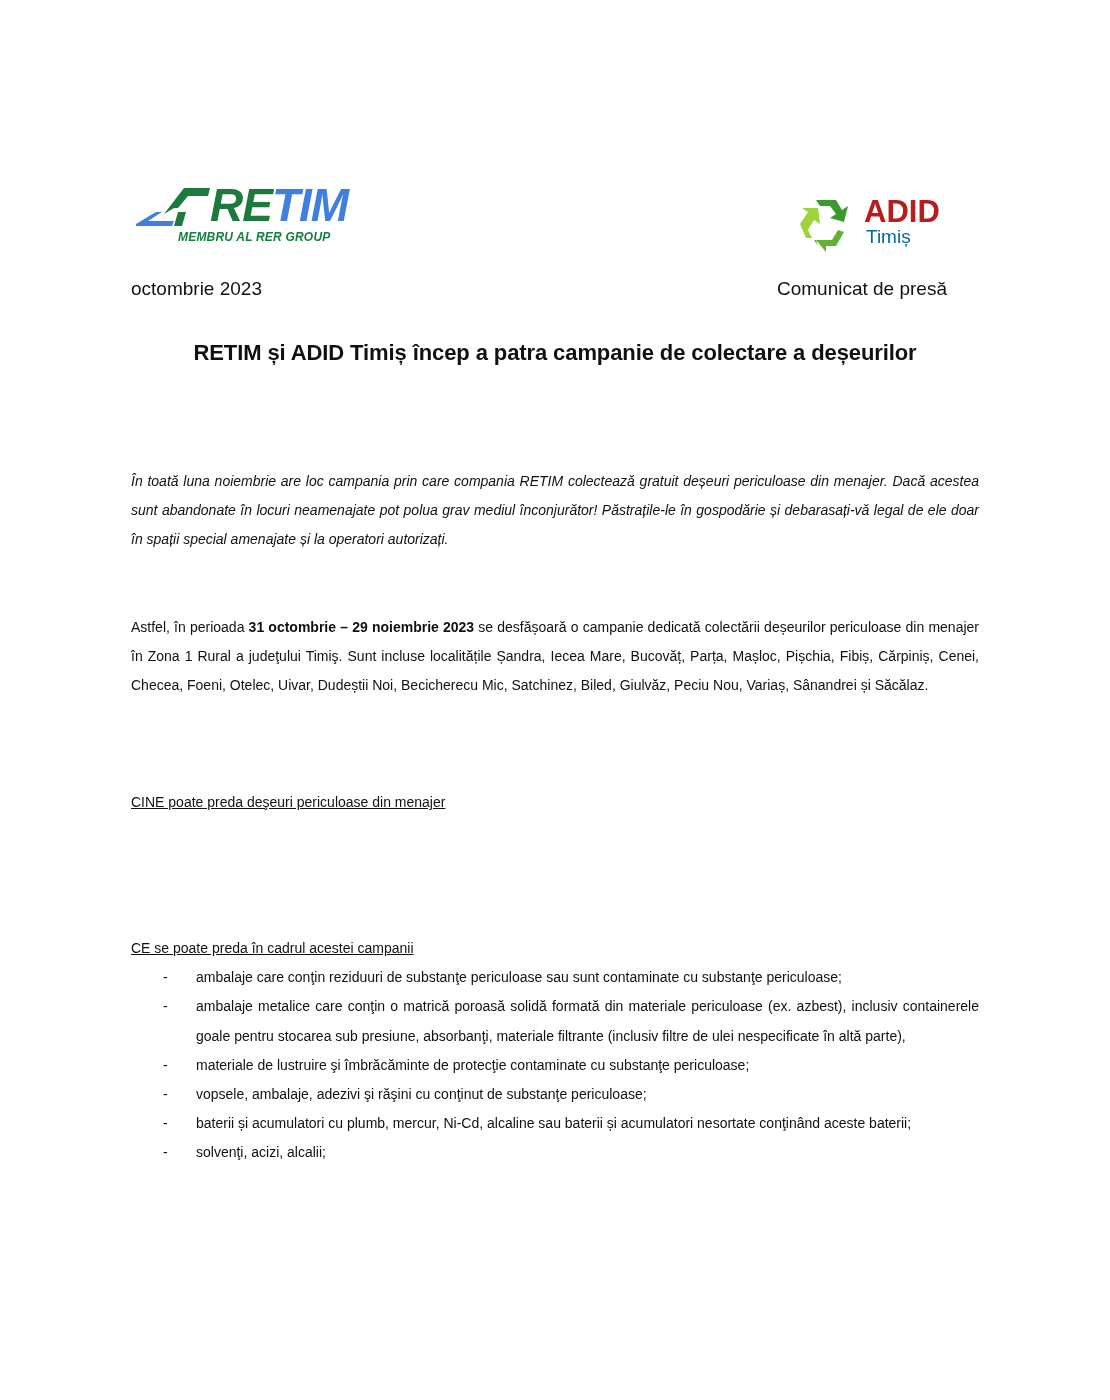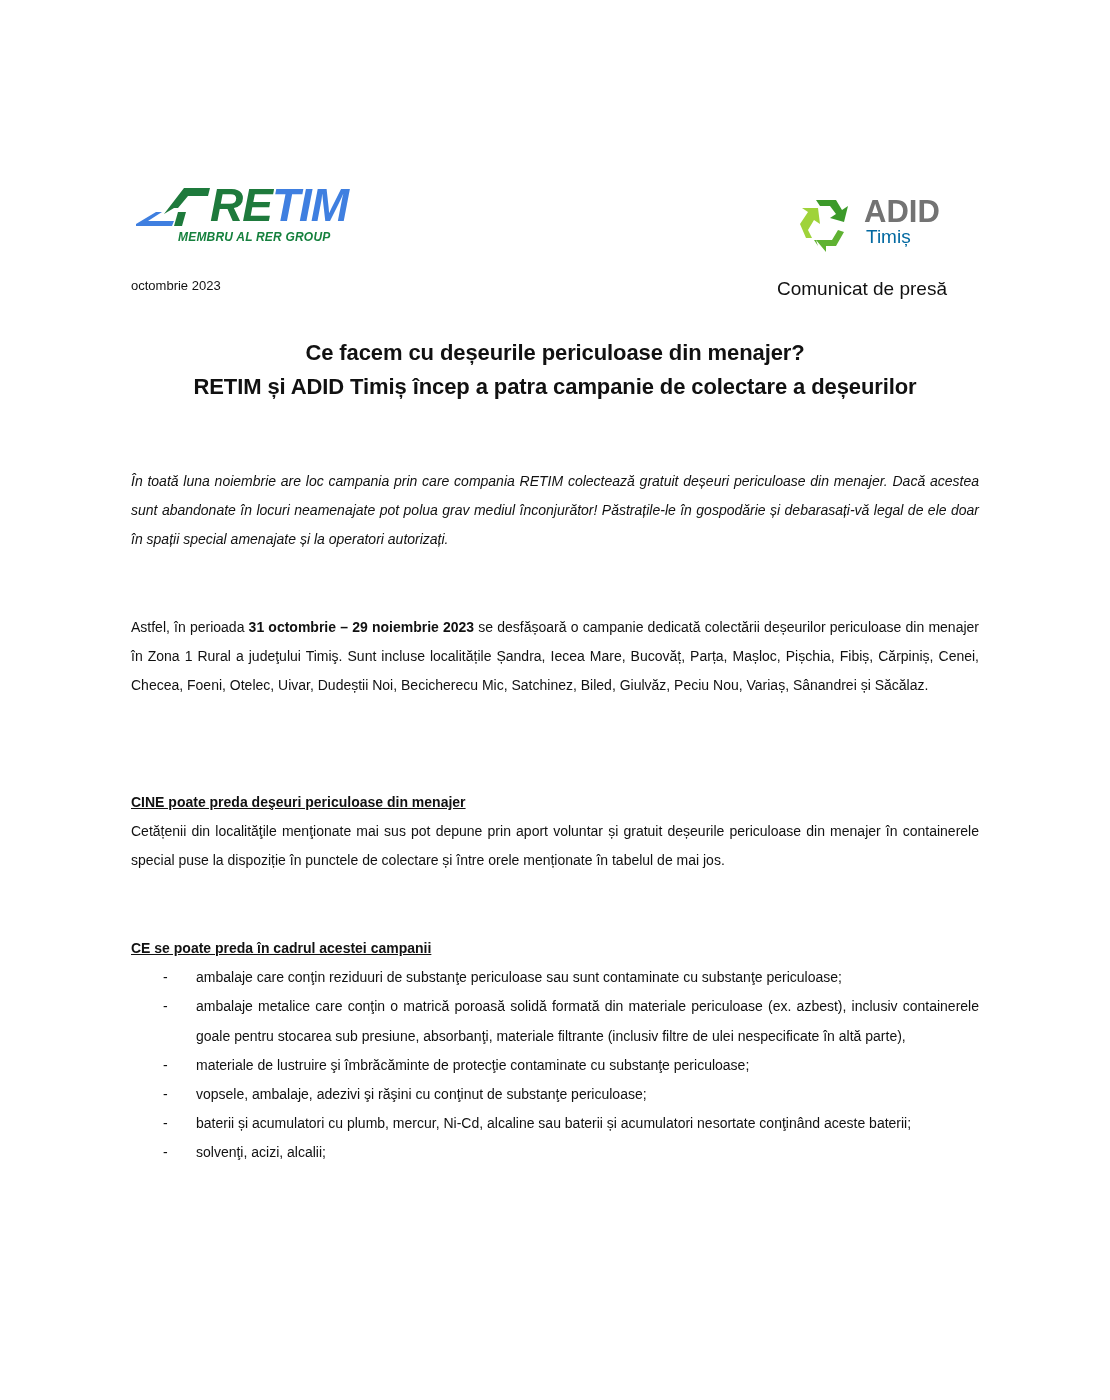--- a/index.html
+++ b/index.html
@@ -14,39 +14,39 @@
                 font-style: italic; letter-spacing: -1px; line-height: 50px; }
   .retim-word .r { color: #1e7a3c; }
   .retim-word .e { color: #1e7a3c; }
   .retim-word .t { color: #3f7fe0; }
   .retim-sub { position: absolute; left: 44px; top: 46px; font-size: 12px; font-weight: bold;
                font-style: italic; color: #15803d; letter-spacing: 0.2px; }
 
   .logo-adid { position: absolute; left: 796px; top: 146px; width: 160px; height: 60px; }
   .adid-icon { position: absolute; left: 0; top: 0; }
   .adid-word { position: absolute; left: 68px; top: 0px; font-size: 31px; font-weight: bold;
-               color: #737373; line-height: 36px; }
+               color: #b91c1c; line-height: 36px; }
   .adid-sub { position: absolute; left: 70px; top: 32px; font-size: 19px; color: #0369a1; line-height: 22px; }
 
   
-  .meta-date { position: absolute; left: 131px; top: 230px; font-size: 13px; }
+  .meta-date { position: absolute; left: 131px; top: 230px; font-size: 19px; }
   .meta-type { position: absolute; right: 163px; top: 230px; font-size: 19px; }
 
   
   .title { position: absolute; left: 120px; width: 870px; top: 288px; text-align: center;
            font-size: 22px; font-weight: bold; line-height: 34px; letter-spacing: -0.1px; }
 
   .body { position: absolute; left: 131px; width: 848px; font-size: 14px; line-height: 29.2px;
           text-align: justify; }
   .intro { top: 419px; font-style: italic; }
   .p2 { top: 565px; }
   .h-cine { top: 740px; }
   .h-ce { top: 886px; }
 
-  .heading { font-weight: bold; text-decoration: underline; display: block; }
+  .heading { font-weight: normal; text-decoration: underline; display: block; }
   b { font-weight: bold; }
   p { margin: 0; }
 
   .list { list-style: none; margin: 0; padding: 0; }
   .list li { position: relative; padding-left: 65px; text-align: justify; }
   .list li .dash { position: absolute; left: 32px; top: 0; }
 </style>
 </head>
 <body>
 
@@ -72,31 +72,29 @@
       <path d="M22 52 L18 46 L36 46 L42 36 L48 38 L40 52 L30 52 L30 58 L20 46 Z" fill="#5fb232"></path>
     </svg>
     <div class="adid-word">ADID</div>
     <div class="adid-sub">Timiș</div>
   </div>
 
   <div class="meta-date">octombrie 2023</div>
   <div class="meta-type">Comunicat de presă</div>
 
   <div class="title">
-    <div>Ce facem cu deșeurile periculoase din menajer?</div>
     <div>RETIM și ADID Timiș încep a patra campanie de colectare a deșeurilor</div>
   </div>
 
   <p class="body intro">În toată luna noiembrie are loc campania prin care compania RETIM colectează gratuit deșeuri periculoase din menajer. Dacă acestea sunt abandonate în locuri neamenajate pot polua grav mediul înconjurător! Păstrațile-le în gospodărie și debarasați-vă legal de ele doar în spații special amenajate și la operatori autorizați.</p>
 
   <p class="body p2"><span>Astfel, în perioada </span><b>31 octombrie – 29 noiembrie 2023</b><span> se desfășoară o campanie dedicată colectării deșeurilor periculoase din menajer în Zona 1 Rural a judeţului Timiş. Sunt incluse localitățile Șandra, Iecea Mare, Bucovăț, Parța, Mașloc, Pișchia, Fibiș, Cărpiniș, Cenei, Checea, Foeni, Otelec, Uivar, Dudeștii Noi, Becicherecu Mic, Satchinez, Biled, Giulvăz, Peciu Nou, Variaș, Sânandrei și Săcălaz.</span></p>
 
   <div class="body h-cine">
     <span class="heading">CINE poate preda deşeuri periculoase din menajer</span>
-    <p>Cetățenii din localităţile menţionate mai sus pot depune prin aport voluntar și gratuit deșeurile periculoase din menajer în containerele special puse la dispoziție în punctele de colectare și între orele menționate în tabelul de mai jos.</p>
   </div>
 
   <div class="body h-ce">
     <span class="heading">CE se poate preda în cadrul acestei campanii</span>
     <ul class="list">
       <li><span class="dash">-</span><span>ambalaje care conţin reziduuri de substanţe periculoase sau sunt contaminate cu substanţe periculoase;</span></li>
       <li><span class="dash">-</span><span>ambalaje metalice care conţin o matrică poroasă solidă formată din materiale periculoase (ex. azbest), inclusiv containerele goale pentru stocarea sub presiune, absorbanţi, materiale filtrante (inclusiv filtre de ulei nespecificate în altă parte),</span></li>
       <li><span class="dash">-</span><span>materiale de lustruire şi îmbrăcăminte de protecţie contaminate cu substanţe periculoase;</span></li>
       <li><span class="dash">-</span><span>vopsele, ambalaje, adezivi şi răşini cu conţinut de substanţe periculoase;</span></li>
       <li><span class="dash">-</span><span>baterii și acumulatori cu plumb, mercur, Ni-Cd, alcaline sau baterii și acumulatori nesortate conţinând aceste baterii;</span></li>

